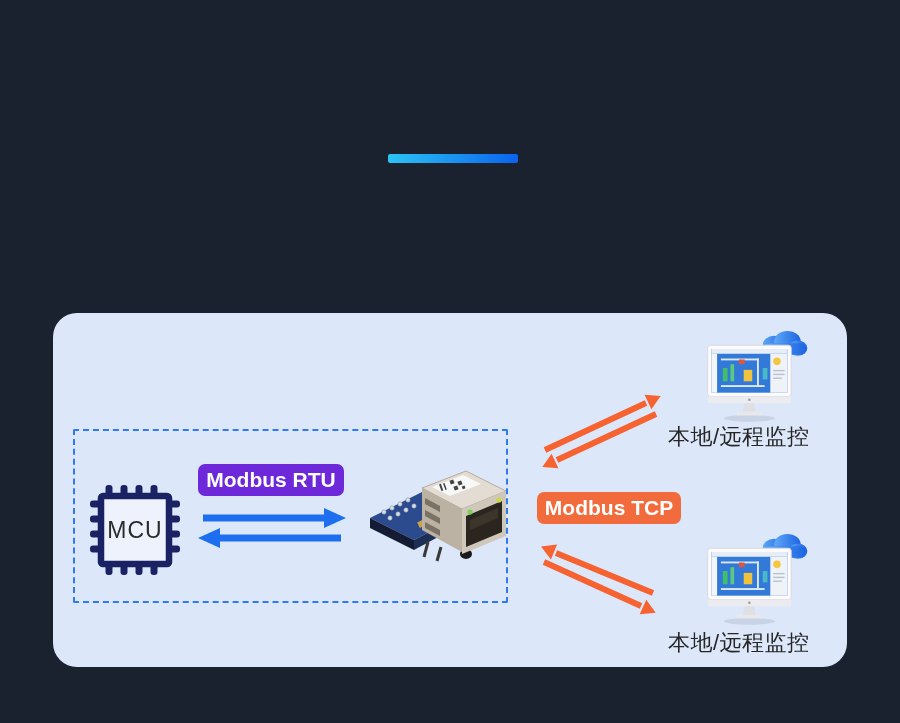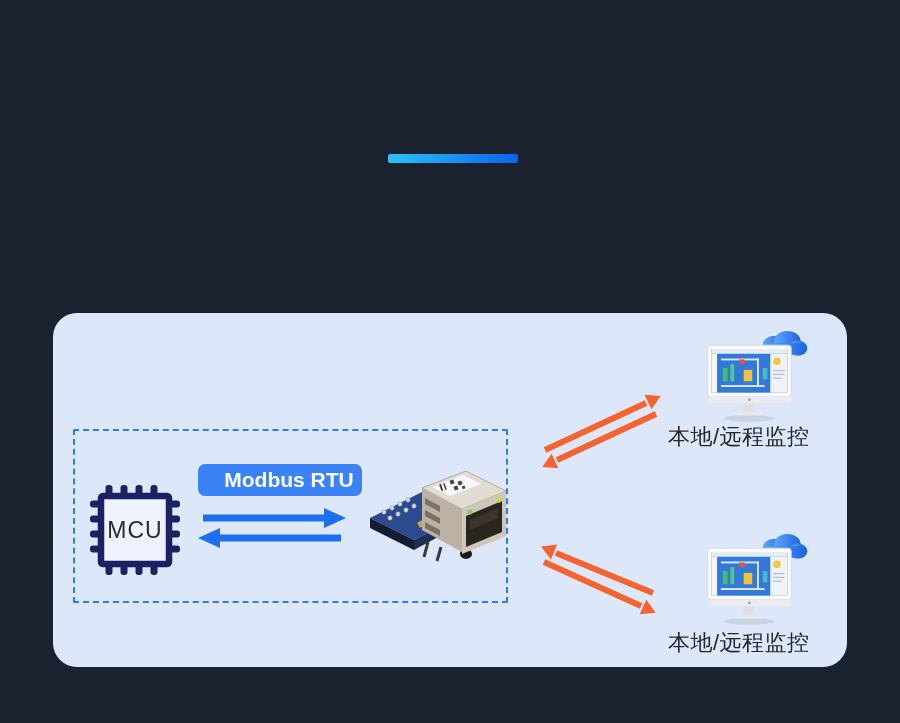--- a/index.html
+++ b/index.html
@@ -21,21 +21,21 @@
   .dashed-box{
     position:absolute;left:73px;top:429px;width:435px;height:174px;
     border:2px dashed #2F7AF0;border-radius:2px;box-sizing:border-box;
   }
   .badge{
     position:absolute;color:#FFFFFF;font-weight:700;text-align:center;
     border-radius:7px;white-space:nowrap;
   }
   .badge-rtu{
     left:198px;top:464px;width:146px;height:32px;line-height:31px;
-    font-size:21px;background:#3b82f6;padding-left:18px;
+    font-size:21px;background:#6d28d9;
   }
   .badge-tcp{
     left:537px;top:492px;width:144px;height:32px;line-height:32px;
     font-size:21px;background:#F26B3C;
   }
   .svg-abs{position:absolute;}
   .monitor-label{
     position:absolute;width:160px;text-align:left;
     color:#262626;font-size:22px;font-weight:500;letter-spacing:0.5px;
     white-space:nowrap;
@@ -126,20 +126,21 @@
       <polygon points="63,48 78,56 78,62 63,54"></polygon>
       <polygon points="63,60 78,68 78,74 63,66"></polygon>
     </g>
 
     <polygon points="104,54 140,39 140,70 104,85" fill="#2A251F"></polygon>
     <polygon points="108,58 136,46 136,56 108,68" fill="#3B352C"></polygon>
     <circle cx="108" cy="50" r="2.6" fill="#7CD14E"></circle>
     <circle cx="137" cy="38" r="2.6" fill="#C9D94E"></circle>
   </svg>
 
+  <div class="badge badge-tcp">Modbus TCP</div>
 
   <svg class="svg-abs" style="left:533px;top:385px;" width="140" height="95" viewBox="0 0 140 95">
     <line x1="12" y1="65" x2="113" y2="18" stroke="#F66230" stroke-width="6"></line>
     <polygon points="127.7,11.1 118.4,24.2 111.6,9.8" fill="#F66230"></polygon>
     <line x1="123" y1="29" x2="24" y2="75" stroke="#F66230" stroke-width="6"></line>
     <polygon points="9.3,81.9 18.6,68.7 25.4,83.3" fill="#F66230"></polygon>
   </svg>
 
   <svg class="svg-abs" style="left:528px;top:535px;" width="140" height="92" viewBox="0 0 140 92">
     <line x1="125" y1="58" x2="28" y2="18" stroke="#F66230" stroke-width="6"></line>

